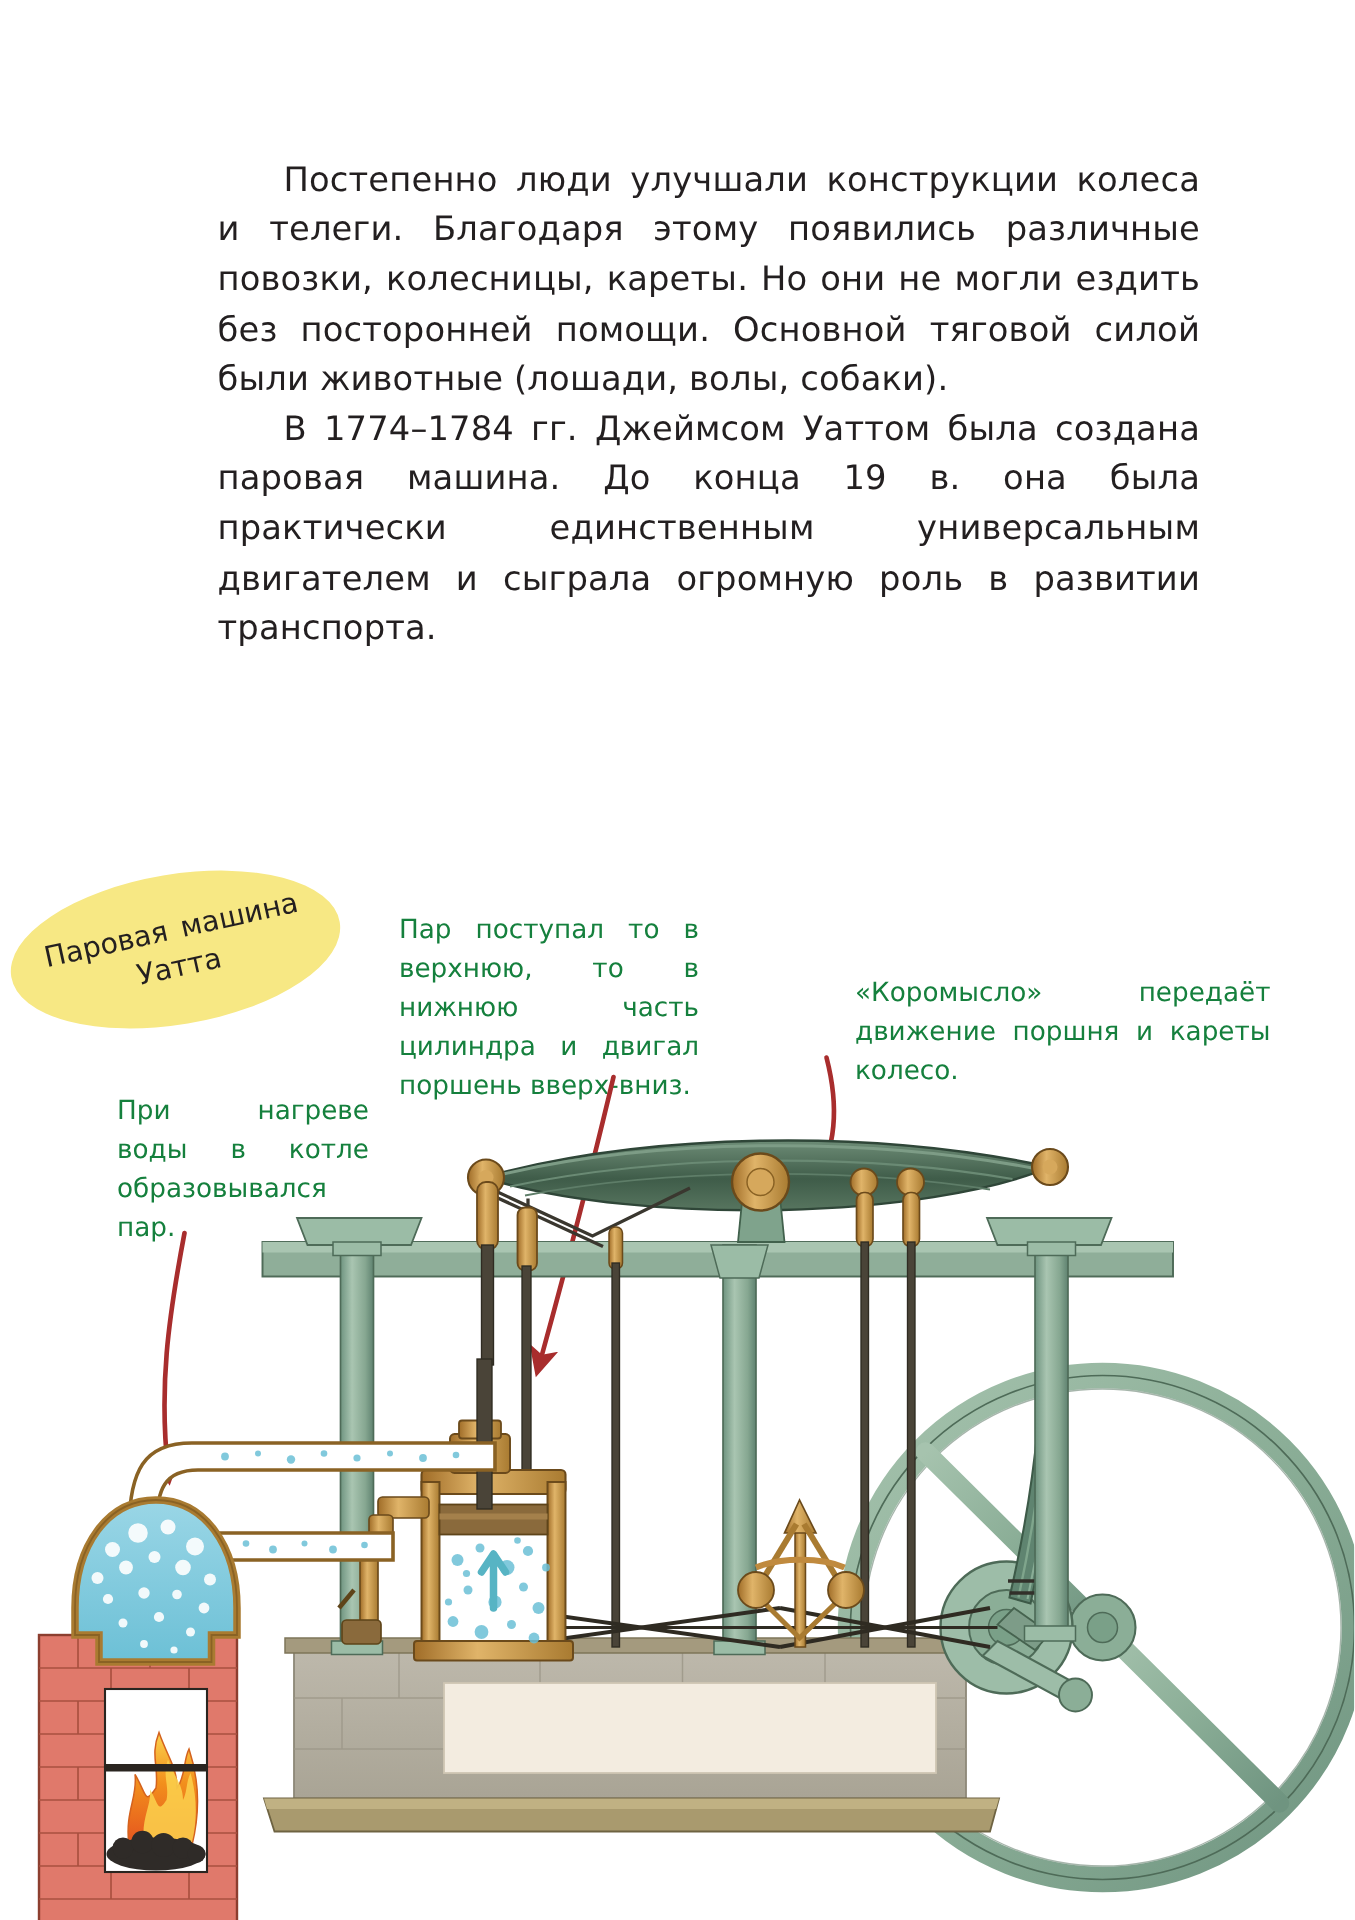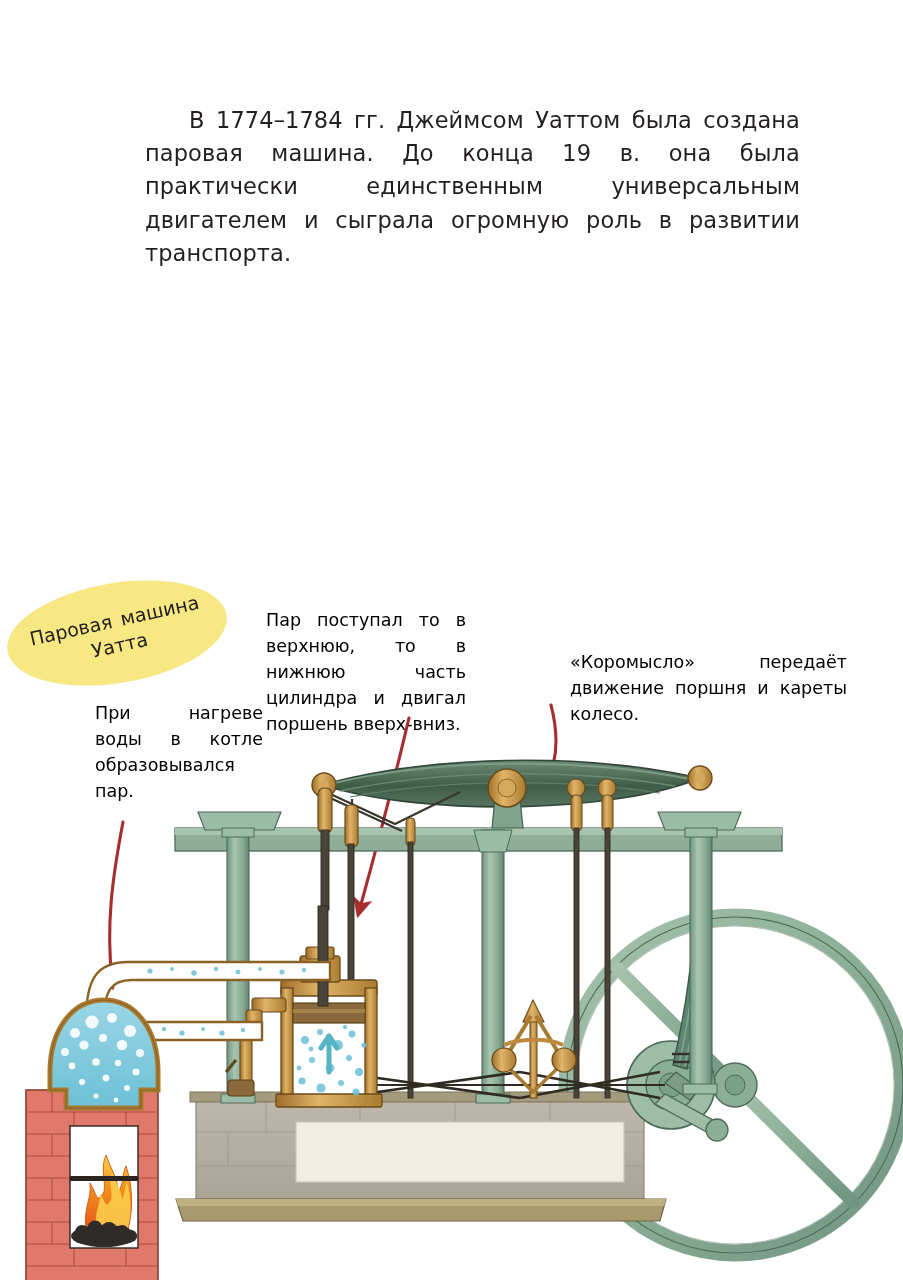--- a/index.html
+++ b/index.html
@@ -35,28 +35,28 @@
     font-family: "DejaVu Sans", "Liberation Sans", sans-serif;
     letter-spacing: 0.1px;
   }
   #bodytext p:last-child { text-align-last: left; }
 
   
   .callout {
     position: absolute;
     font-size: 17.5px;
     line-height: 26px;
-    color: #000000;
+    color: #15803d;
     text-align: justify;
     font-family: "DejaVu Sans", "Liberation Sans", sans-serif;
   }
 
   #callout-cylinder { left: 266px; top: 607px; width: 200px; }
   #callout-beam     { left: 570px; top: 649px; width: 277px; }
-  #callout-boiler   { left: 78px;  top: 700px; width: 168px; margin-left: 17px; }
+  #callout-boiler   { left: 78px;  top: 728px; width: 168px; }
 
   
   #badge {
     position: absolute;
     left: 6px; top: 583px;
     width: 222px; height: 100px;
     background: #f7e884;
     border-radius: 50% / 50%;
     transform: rotate(-9.5deg);
   }
@@ -81,20 +81,21 @@
     width: 903px; height: 580px;
   }
   #illustration svg { display:block; }
 </style>
 </head>
 <body>
 
 <div id="page">
 
   <div id="bodytext">
+    <p>Постепенно люди улучшали конструкции колеса и телеги. Благодаря этому появились различные повозки, колесницы, кареты. Но они не могли ездить без посторонней помощи. Основной тяговой силой были животные (лошади, волы, собаки).</p>
     <p>В 1774–1784 гг. Джеймсом Уаттом была создана паровая машина. До конца 19 в. она была практически единственным универсальным двигателем и сыграла огромную роль в развитии транспорта.</p>
   </div>
 
   <div id="badge"></div>
   <div id="badge-text">Паровая машина Уатта</div>
 
   <div class="callout" id="callout-cylinder">Пар поступал то в верхнюю, то в нижнюю часть цилиндра и двигал поршень вверх-вниз.</div>
   <div class="callout" id="callout-beam">«Коромысло» передаёт движение поршня и кареты колесо.</div>
   <div class="callout" id="callout-boiler">При нагреве воды в котле образовывался пар.</div>
 

